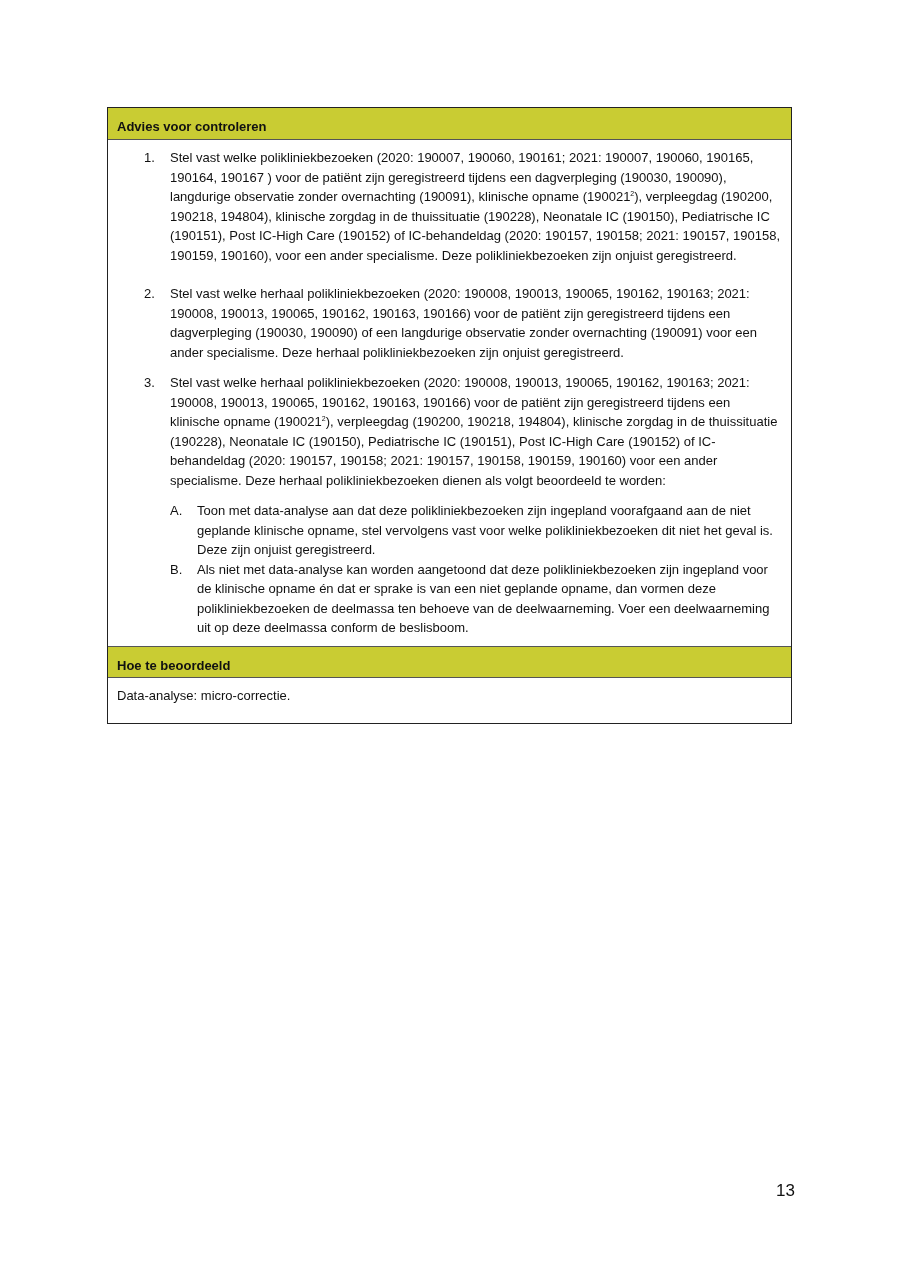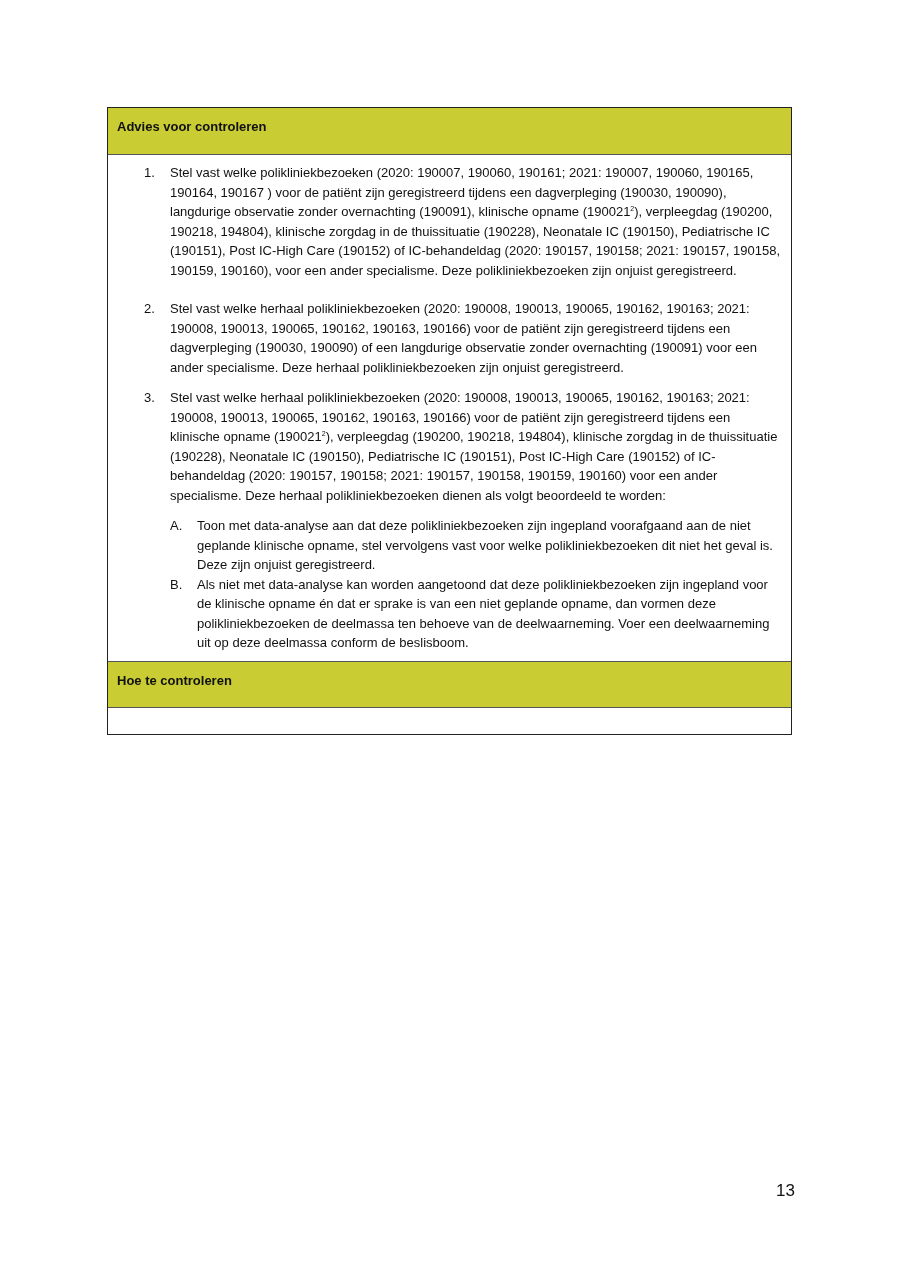--- a/index.html
+++ b/index.html
@@ -2,21 +2,21 @@
 <html><head>
 <meta charset="utf-8">
 <style>
   html, body { margin: 0; padding: 0; background: #ffffff; }
   body { width: 900px; height: 1273px; position: relative; font-family: "Liberation Sans", sans-serif; color: #111; }
   .box {
     position: absolute; left: 107px; top: 107px; width: 685px;
     border: 1px solid #222; box-sizing: border-box;
   }
   .hdr {
-    background: #c9cc33; height: 47px; box-sizing: border-box;
+    background: #c9cc33; height: 32px; box-sizing: border-box;
     padding: 11px 9px 0 9px; font-size: 13px; font-weight: bold;
     border-bottom: 1px solid #555;
   }
   .content { padding: 8px 9px 8px 9px; font-size: 13px; line-height: 19.5px; }
   .content .label { font-weight: bold; margin: 0; }
   ol.main { margin: 0; padding: 0; list-style: none; }
   ol.main > li { position: relative; padding-left: 53px; margin: 0; }
   ol.main > li .num { position: absolute; left: 27px; top: 0; }
   ol.main > li.gap { margin-top: 19px; }
   ol.main > li.gap2 { margin-top: 11px; }
@@ -55,18 +55,19 @@
             <span>Toon met data-analyse aan dat deze polikliniekbezoeken zijn ingepland voorafgaand aan de niet geplande klinische opname, stel vervolgens vast voor welke polikliniekbezoeken dit niet het geval is. Deze zijn onjuist geregistreerd.</span>
           </li>
           <li>
             <span class="num">B.</span>
             <span>Als niet met data-analyse kan worden aangetoond dat deze polikliniekbezoeken zijn ingepland voor de klinische opname én dat er sprake is van een niet geplande opname, dan vormen deze polikliniekbezoeken de deelmassa ten behoeve van de deelwaarneming. Voer een deelwaarneming uit op deze deelmassa conform de beslisboom.</span>
           </li>
         </ol>
       </li>
     </ol>
   </div>
-  <div class="hdr hdr2">Hoe te controleren</div>
+  <div class="hdr hdr2">Hoe te beoordeeld</div>
   <div class="content2">
+    <p>Data-analyse: micro-correctie.</p>
   </div>
 </div>
 
 <div class="page-num">13</div>
 
 </body></html>

